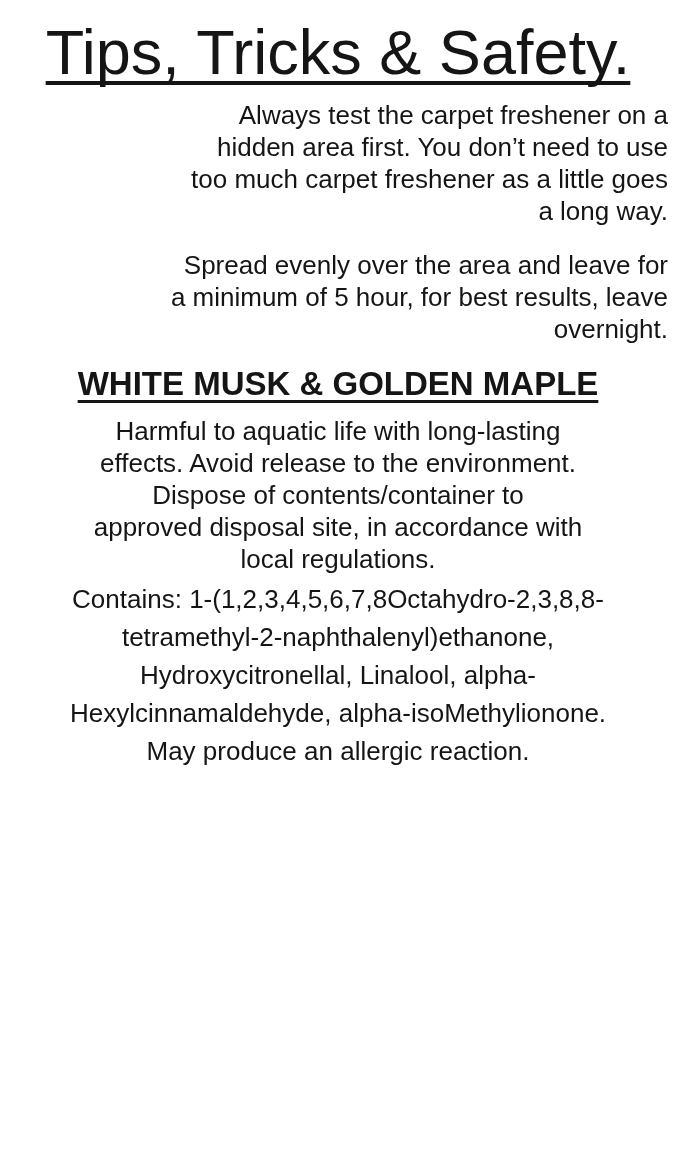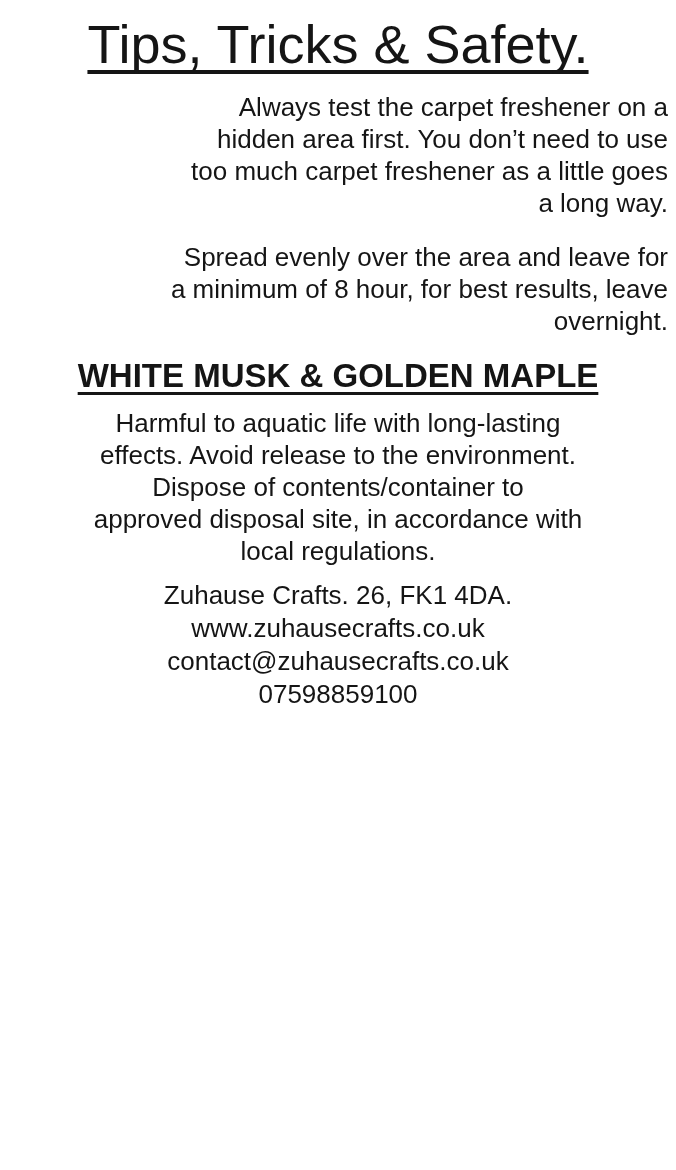--- a/index.html
+++ b/index.html
@@ -8,24 +8,24 @@
     height: 1170px;
     background: #ffffff;
     color: #151515;
     font-family: "Liberation Sans", sans-serif;
     text-align: center;
     overflow: hidden;
   }
   .label { padding-top: 13px; }
 
   .title {
-    font-size: 54px;
+    font-size: 63px;
     font-weight: 400;
     line-height: 62px;
-    margin: 0 0 16px 0;
+    margin: 8px 0 16px 0;
   }
   .title .u {
     text-decoration: underline;
     text-decoration-thickness: 4px;
     text-underline-offset: 7px;
     text-decoration-skip-ink: none;
   }
 
   p { white-space: pre-line; }
 
@@ -47,21 +47,21 @@
   .scent .u2 {
     text-decoration: underline;
     text-decoration-thickness: 3px;
     text-underline-offset: 5px;
     text-decoration-skip-ink: none;
   }
 
   .warning {
     font-size: 26px;
     line-height: 32px;
-    margin: 12px auto;
+    margin: 5px auto;
     width: 660px;
   }
 
   .ingredients {
     font-size: 26px;
     line-height: 38px;
     margin: 0 auto;
     width: 660px;
   }
 
@@ -77,33 +77,32 @@
 <main class="label">
 
   <h1 class="title"><span class="u">Tips, Tricks &amp; Safety.</span></h1>
 
   <section>
     <p class="tip">Always test the carpet freshener on a
 hidden area first. You don’t need to use
 too much carpet freshener as a little goes
 a long way.</p>
     <p class="tip">Spread evenly over the area and leave for
-a minimum of 8 hour, for best results, leave
+a minimum of 5 hour, for best results, leave
 overnight.</p>
   </section>
 
   <h2 class="scent"><span class="u2">WHITE MUSK &amp; GOLDEN MAPLE</span></h2>
 
   <p class="warning">Harmful to aquatic life with long-lasting
 effects. Avoid release to the environment.
 Dispose of contents/container to
 approved disposal site, in accordance with
 local regulations.</p>
 
+  <p class="ingredients">Contains: 1-(1,2,3,4,5,6,7,8Octahydro-2,3,8,8-
+tetramethyl-2-naphthalenyl)ethanone,
+Hydroxycitronellal, Linalool, alpha-
+Hexylcinnamaldehyde, alpha-isoMethylionone.
+May produce an allergic reaction.</p>
 
-  <footer class="contact">
-    <div>Zuhause Crafts. 26, FK1 4DA.</div>
-    <div>www.zuhausecrafts.co.uk</div>
-    <div>contact@zuhausecrafts.co.uk</div>
-    <div>07598859100</div>
-  </footer>
 
 </main>
 
 </body></html>

